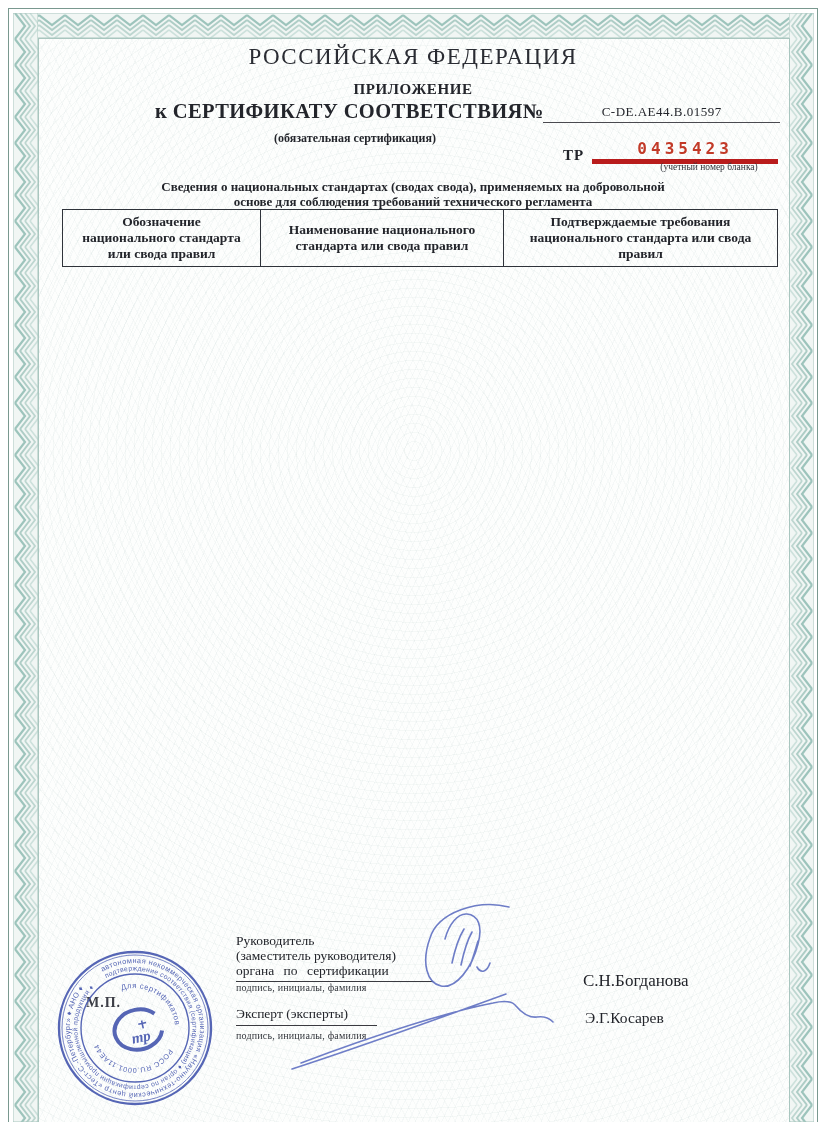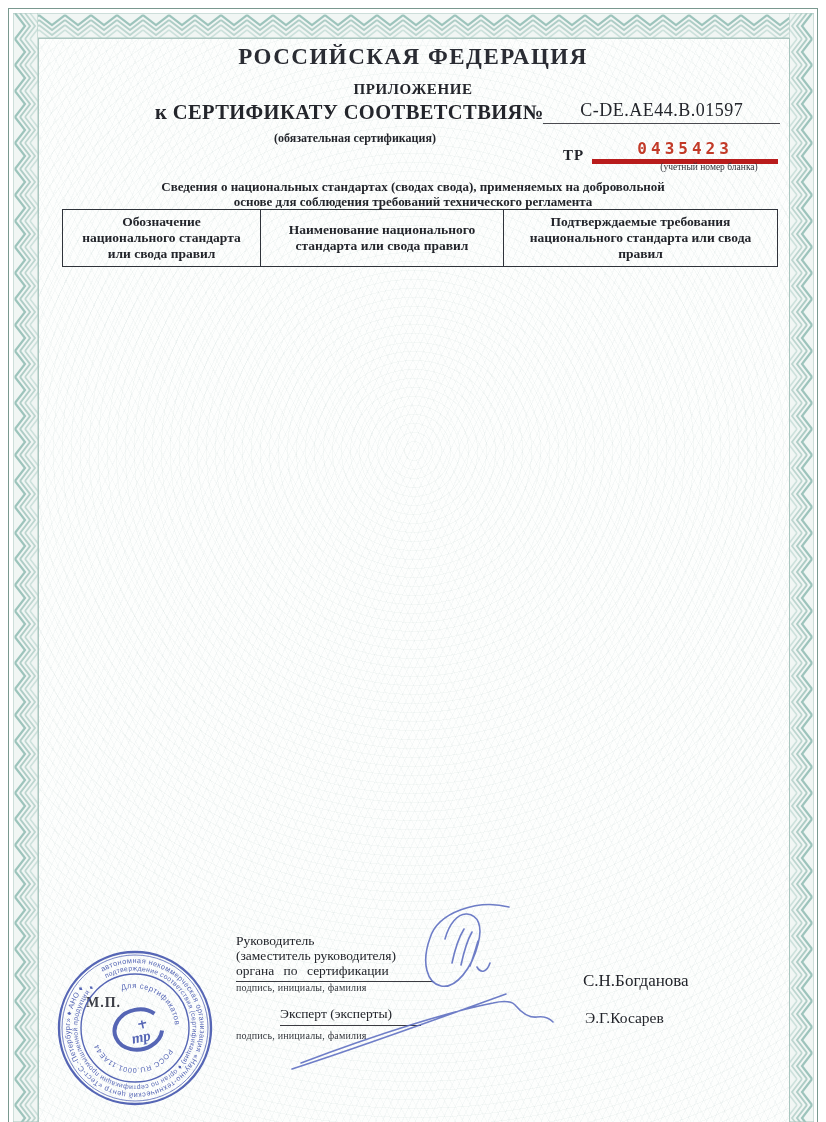--- a/index.html
+++ b/index.html
@@ -21,28 +21,28 @@
   .inner{
     position:absolute;left:38px;top:38px;width:750px;height:1084px;
     border:1px solid #a9c6bf;
     background:
       repeating-linear-gradient(115deg, rgba(140,170,180,0.07) 0 1px, rgba(0,0,0,0) 1px 6px),
       repeating-linear-gradient(63deg, rgba(150,175,170,0.06) 0 1px, rgba(0,0,0,0) 1px 7px),
       repeating-radial-gradient(circle at 50% 38%, rgba(150,180,172,0.08) 0 1px, rgba(0,0,0,0) 1px 9px),
       #fdfefd;
   }
   .country{position:absolute;left:0;right:0;top:44px;text-align:center;
-    font-size:23px;font-weight:bold;letter-spacing:1.5px;color:#2a2c33;}
+    font-size:23px;font-weight:normal;letter-spacing:1.5px;color:#2a2c33;}
   .appendix{position:absolute;left:0;right:0;top:81px;text-align:center;
     font-size:15px;font-weight:bold;letter-spacing:.6px;}
   .cert-row{position:absolute;left:155px;right:46px;top:100px;display:flex;align-items:flex-end;}
   .cert-title{font-size:20.5px;font-weight:bold;letter-spacing:.4px;white-space:nowrap;}
   .num-sign{font-size:20.5px;font-weight:bold;}
   .cert-number{flex:1;border-bottom:1.5px solid #4a4a50;text-align:center;
-    font-size:18px;padding-bottom:2px;letter-spacing:.5px;}
+    font-size:13px;padding-bottom:2px;letter-spacing:.5px;}
   .mandatory{position:absolute;left:155px;width:400px;top:131px;text-align:center;
     font-size:12px;font-weight:bold;}
   .tr-row{position:absolute;left:563px;right:48px;top:139px;display:flex;align-items:flex-end;gap:8px;}
   .tr-label{font-size:15px;font-weight:bold;letter-spacing:1px;}
   .blank-number{flex:1;border-bottom:5px solid #b91c1c;text-align:center;padding-bottom:1px;
     font-family:"DejaVu Sans Mono", monospace;font-weight:bold;font-size:16px;
     letter-spacing:4px;color:#c23a28;}
   .blank-caption{position:absolute;left:638px;width:142px;top:162px;text-align:center;font-size:9.5px;color:#30333a;}
   .intro{position:absolute;left:0;right:0;top:180px;text-align:center;
     font-size:13px;font-weight:bold;line-height:14.5px;}
@@ -57,21 +57,21 @@
   .col1{width:198px;} .col2{width:243px;} .col3{width:274px;}
   
   .head-role{position:absolute;left:236px;top:933px;width:197px;font-size:13.5px;line-height:15px;
     border-bottom:1px solid #3a3a40;padding-bottom:3px;}
   .head-role .spread{word-spacing:6px;}
   .sig-caption{position:absolute;font-size:10px;color:#33363c;letter-spacing:.2px;}
   .cap-head{left:236px;top:982px;}
   .cap-expert{left:236px;top:1030px;}
   .head-name{position:absolute;left:583px;top:954px;font-size:17px;margin-top:17px;}
   .expert-role{position:absolute;left:236px;top:1006px;width:141px;font-size:13.5px;
-    border-bottom:1px solid #3a3a40;padding-bottom:3px;margin-left:44px;}
+    border-bottom:1px solid #3a3a40;padding-bottom:3px;}
   .expert-name{position:absolute;left:585px;top:1009px;font-size:15.5px;}
   .mp{position:absolute;left:86px;top:995px;font-size:14px;font-weight:bold;letter-spacing:1px;color:#3c3e46;}
   .stamp{position:absolute;left:53px;top:946px;opacity:.9;}
   .signatures{position:absolute;left:0;top:0;pointer-events:none;}
 </style>
 </head>
 <body>
 
 <div class="page">
 

